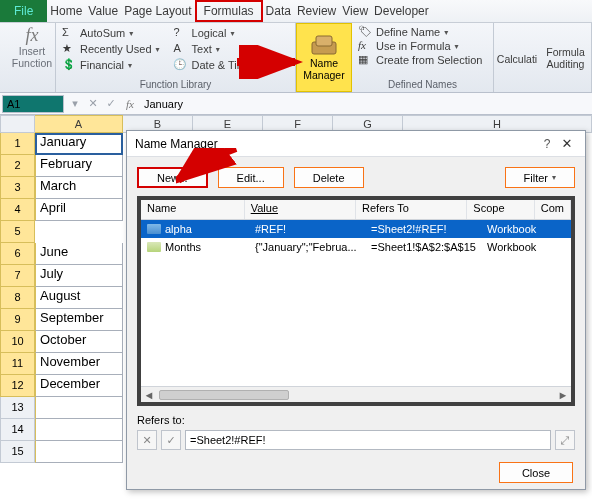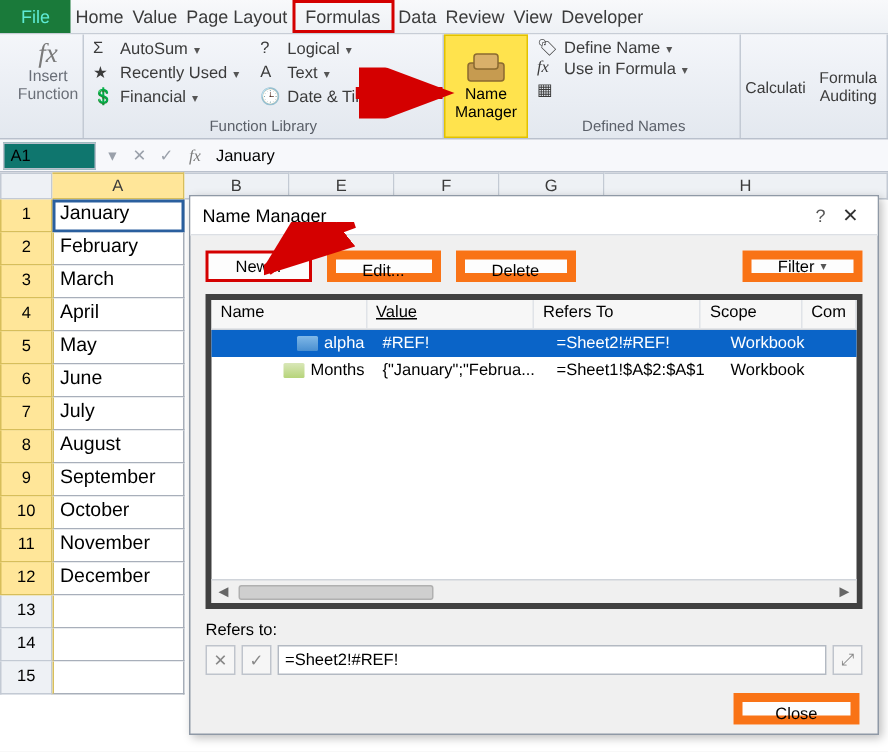--- a/index.html
+++ b/index.html
@@ -49,30 +49,30 @@
 .row.r1 .cellA { background: #fff; }
 .row.sel .cellA { outline: 2px solid #2a5f9e; outline-offset: -2px; }
 
 
 .dialog { position: absolute; left: 126px; top: 130px; width: 460px; height: 360px; background: #f0f0f0; border: 1px solid #8f99a6; box-shadow: 2px 2px 6px rgba(0,0,0,.25); }
 .dlg-title { height: 26px; display: flex; align-items: center; padding: 0 8px; background: #fff; border-bottom: 1px solid #dcdfe4; font-size: 12px; }
 .dlg-title .spacer { flex: 1; }
 .dlg-title .q { width: 20px; text-align: center; color: #555; }
 .dlg-title .x { width: 20px; text-align: center; color: #333; font-size: 13px; }
 .dlg-btns { display: flex; gap: 10px; padding: 10px 10px 8px 10px; align-items: center; }
-.dbtn { background: #fdfdfd; border: 6px solid #f97316; padding: 2px 18px; font-size: 11px; height: 21px; }
+.dbtn { background: #fdfdfd; border: 1px solid #f97316; padding: 2px 18px; font-size: 11px; height: 21px; }
 .dbtn.new { border: 2px solid #d40000; }
 .dbtn.filter { margin-left: auto; display: flex; align-items: center; gap: 4px; }
 .list { margin: 0 10px; border: 4px solid #404040; background: #fff; height: 210px; position: relative; }
 .list-hdr { display: flex; height: 20px; background: #f7f7f7; border-bottom: 1px solid #d0d4da; font-size: 11px; }
 .lh { padding: 2px 6px; border-right: 1px solid #e0e3e8; }
 .lh.n { width: 108px; } .lh.v { width: 116px; text-decoration: underline; } .lh.r { width: 116px; } .lh.s { width: 70px; } .lh.c { flex: 1; }
 .list-row { display: flex; height: 18px; font-size: 11px; align-items: center; }
 .list-row.sel { background: #0a64c8; color: #fff; }
-.lc { padding: 0 6px; overflow: hidden; white-space: nowrap; justify-content: flex-end; }
+.lc { padding: 0 6px; overflow: hidden; white-space: nowrap; }
 .lc.n { width: 108px; display: flex; align-items: center; gap: 4px; }
 .lc.v { width: 116px; } .lc.r { width: 116px; } .lc.s { width: 70px; } .lc.c { flex: 1; }
 .tag-ico { width: 14px; height: 10px; background: linear-gradient(#7fb8e8,#4a8fd0); border-radius: 1px; display: inline-block; }
 .list-row:not(.sel) .tag-ico { background: linear-gradient(#d9e7b8,#b6d47a); }
 .hscroll { position: absolute; bottom: 0; left: 0; right: 0; height: 16px; background: #f0f0f0; border-top: 1px solid #d0d4da; display: flex; align-items: center; }
 .hscroll .arr { width: 16px; text-align: center; color: #666; }
 .hscroll .thumb { width: 130px; height: 10px; background: #cfcfcf; border: 1px solid #b0b0b0; border-radius: 2px; margin-left: 2px; }
 .refers { margin: 8px 10px 0 10px; font-size: 11px; }
 .refers-row { display: flex; align-items: center; gap: 4px; margin-top: 4px; }
 .ref-btn { width: 20px; height: 20px; background: #f6f6f6; border: 1px solid #bfc4cc; display: flex; align-items: center; justify-content: center; color: #888; }
@@ -156,20 +156,21 @@
         <span>Define Name</span>
         <span class="dd">▾</span>
       </div>
     <div class="mini-row">
         <span class="mini-ico" style="font-style:italic;font-family:Georgia">fx</span>
         <span>Use in Formula</span>
         <span class="dd">▾</span>
       </div>
     <div class="mini-row">
         <span class="mini-ico">▦</span>
+        <span>Create from Selection</span>
       </div>
     <div class="group-label">Defined Names</div>
   </div>
   <div class="group" style="width:46px;align-items:center;justify-content:center;border-right:none">
     <span style="font-size:10.5px;color:#3b3b3b">Calculati</span>
   </div>
   <div class="group" style="width:52px;align-items:center;justify-content:center">
     <span style="font-size:10.5px;line-height:1.1;text-align:center;color:#3b3b3b">Formula Auditing</span>
   </div>
 
@@ -214,21 +215,20 @@
       <div class="row r3">
         <div class="rowhdr">3</div>
         <div class="cellA">March</div>
       </div>
       <div class="row r4">
         <div class="rowhdr">4</div>
         <div class="cellA">April</div>
       </div>
       <div class="row r5">
         <div class="rowhdr">5</div>
-        <div class="cellA">May</div>
       </div>
       <div class="row r6">
         <div class="rowhdr">6</div>
         <div class="cellA">June</div>
       </div>
       <div class="row r7">
         <div class="rowhdr">7</div>
         <div class="cellA">July</div>
       </div>
       <div class="row r8">
@@ -299,21 +299,21 @@
       <div class="lc r">=Sheet2!#REF!</div>
       <div class="lc s">Workbook</div>
       <div class="lc c"></div>
     </div>
     <div class="list-row">
       <div class="lc n">
           <span class="tag-ico"></span>
           <span>Months</span>
         </div>
       <div class="lc v">{"January";"Februa...</div>
-      <div class="lc r">=Sheet1!$A$2:$A$1</div>
+      <div class="lc r">=Sheet1!$A$2:$A$15</div>
       <div class="lc s">Workbook</div>
       <div class="lc c"></div>
     </div>
     <div class="hscroll">
       <span class="arr">◄</span>
       <span class="thumb"></span>
       <span style="flex:1"></span>
       <span class="arr">►</span>
     </div>
   </div>

